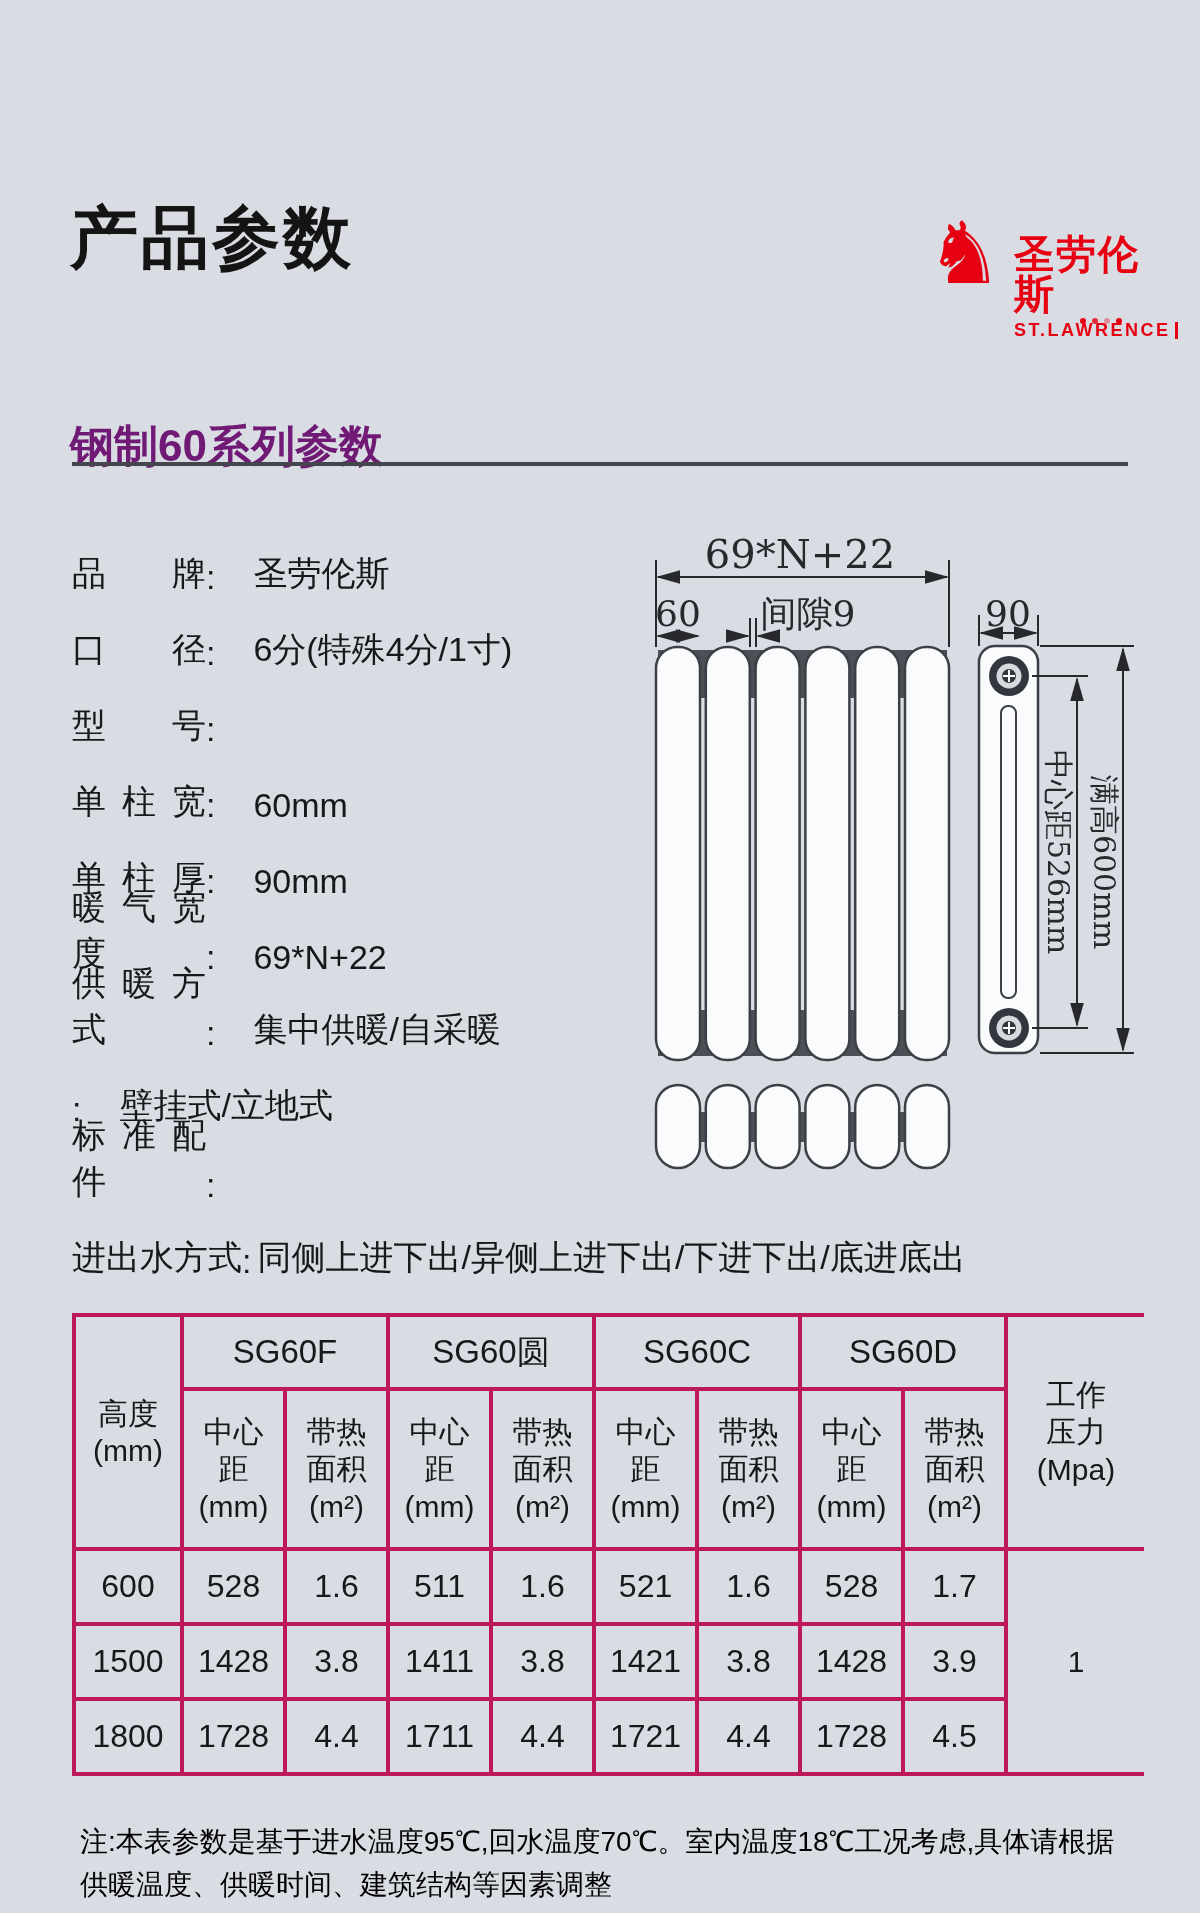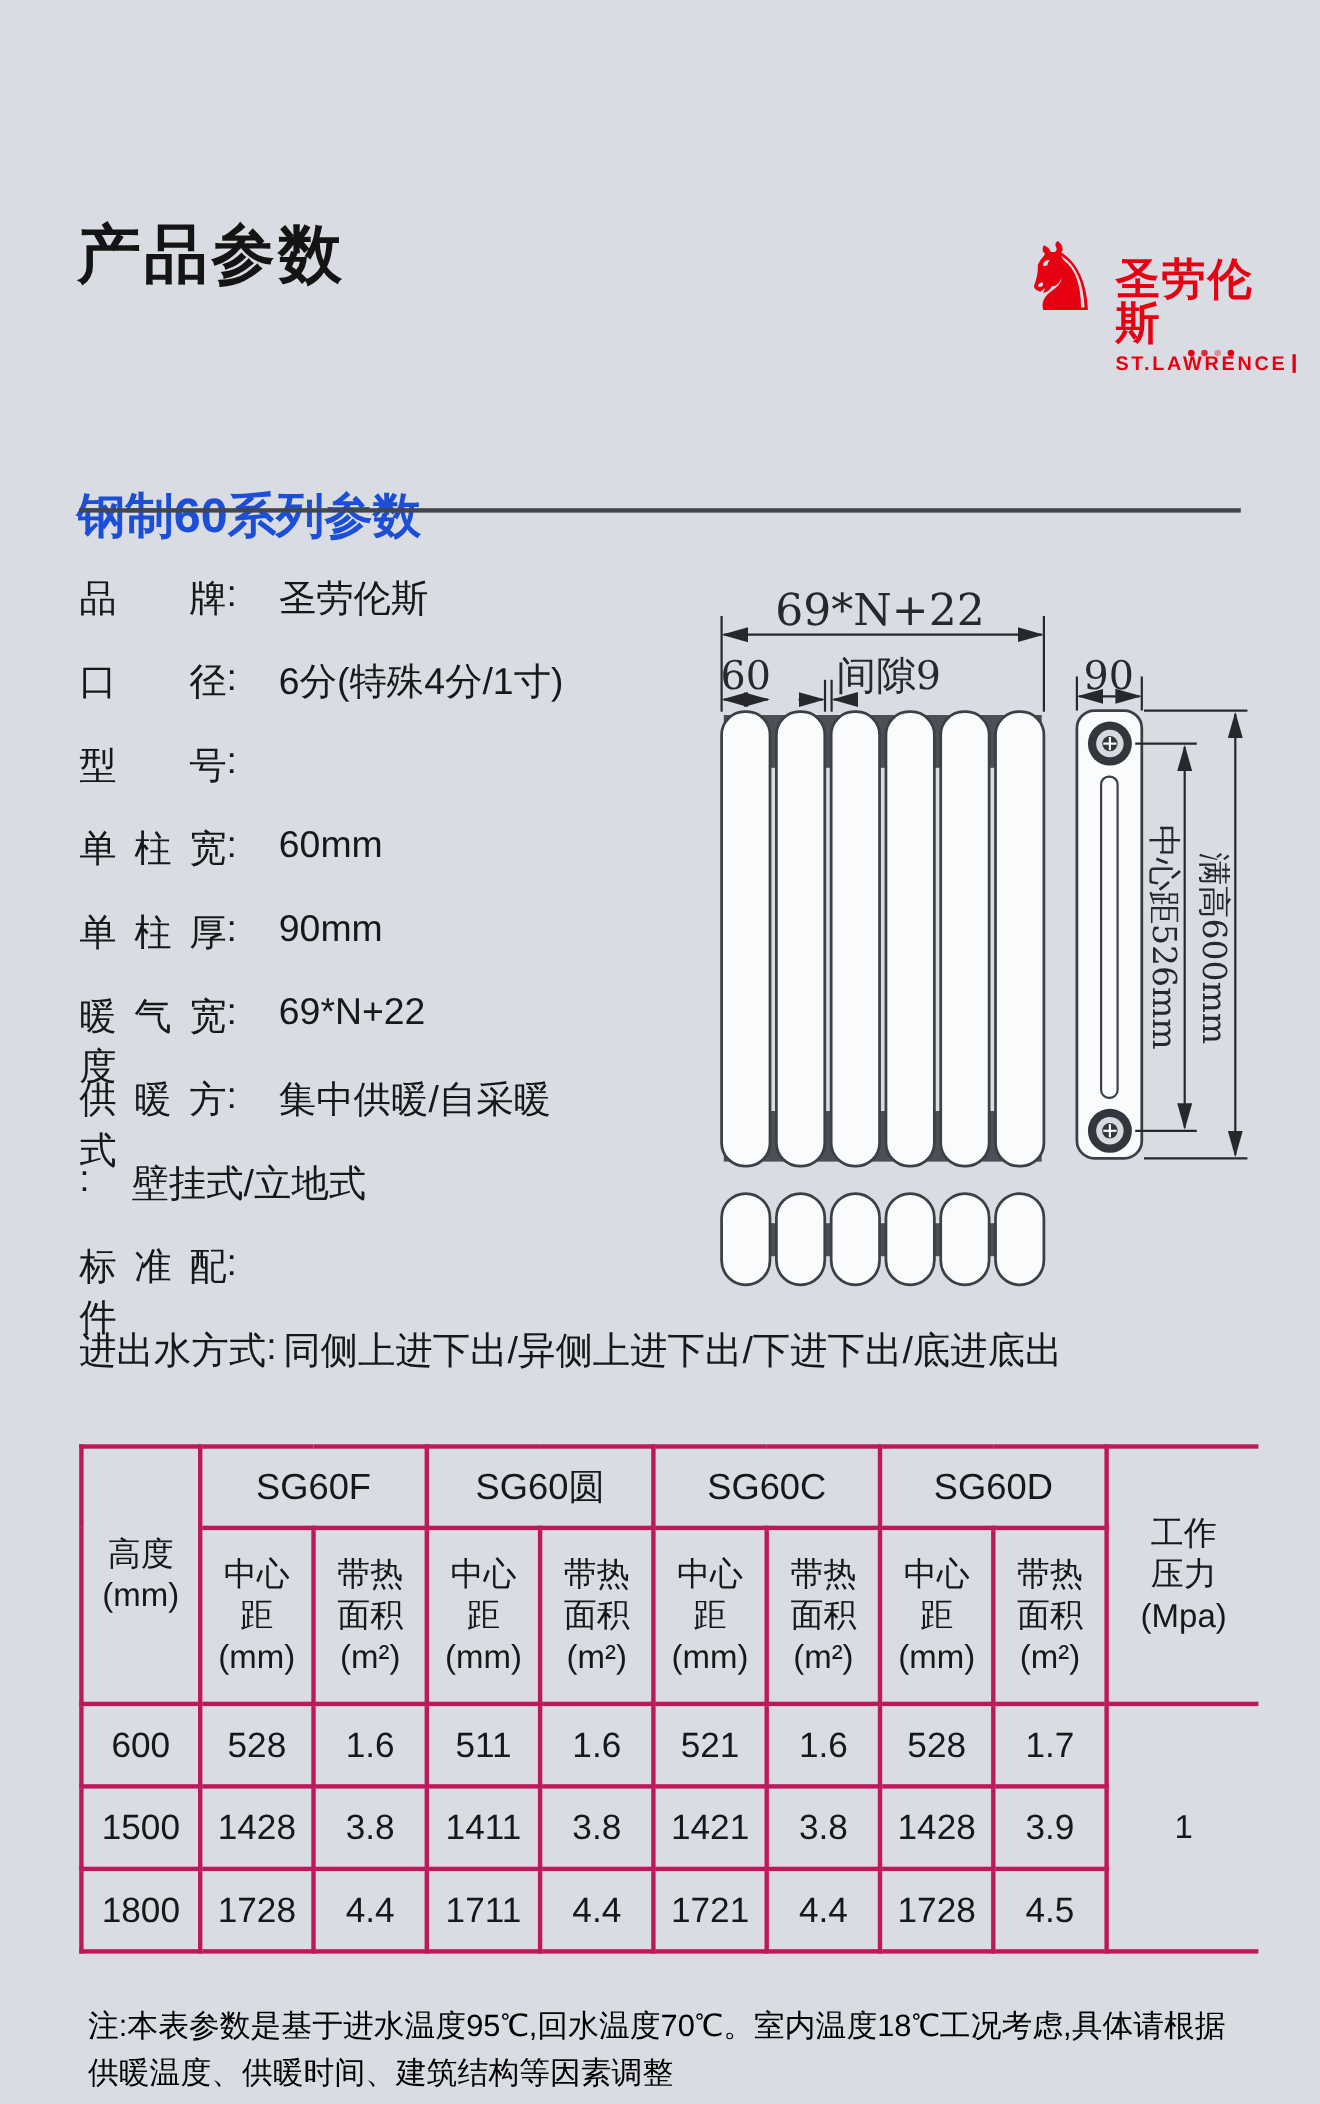--- a/index.html
+++ b/index.html
@@ -1,39 +1,39 @@
 <!DOCTYPE html>
 <html><head>
 <meta charset="utf-8">
 <style>
   html,body{margin:0;padding:0;background:#d9dce3;}
   body{width:1200px;height:1913px;position:relative;overflow:hidden;
        font-family:"Liberation Sans",sans-serif;color:#17181a;}
 
-  .page-title{position:absolute;left:70px;top:172px;font-size:58px;line-height:1.1;
+  .page-title{position:absolute;left:70px;top:172px;font-size:68px;line-height:1.1;
               font-weight:900;letter-spacing:3px;color:#141414;margin-top:28px;}
 
   
   .logo{position:absolute;left:928px;top:226px;width:215px;height:110px;color:#e60012;}
   .logo .knight{position:absolute;left:-2px;top:-16px;font-size:86px;line-height:1;}
   .logo .ltxt{position:absolute;left:86px;top:8px;}
   .logo .brand-cn{font-size:40px;font-weight:700;letter-spacing:2px;line-height:1;}
   .logo .brand-en{font-size:18px;font-weight:700;letter-spacing:2.5px;margin-top:6px;
                   display:flex;align-items:center;}
   .logo .bar{display:inline-block;width:3px;height:17px;background:#e60012;margin-left:4px;}
   .logo .dots{position:absolute;left:152px;top:92px;display:flex;gap:6px;}
   .logo .dot{width:6px;height:6px;border-radius:50%;background:#e60012;}
   .logo .dot.d2{opacity:.8;} .logo .dot.d3{opacity:.35;}
 
-  .subtitle{position:absolute;left:70px;top:403px;font-size:44px;font-weight:700;color:#1d4ed8;}
+  .subtitle{position:absolute;left:70px;top:380px;font-size:44px;font-weight:700;color:#701a75;}
   .divider{position:absolute;left:72px;top:462px;width:1056px;height:4px;background:#43464c;}
 
   
   .specs{position:absolute;left:72px;top:521px;width:1060px;}
-  .spec-row{height:76px;display:flex;align-items:flex-start;font-size:34px;}
+  .spec-row{height:76px;display:flex;align-items:flex-end;font-size:34px;}
   .spec-label{display:inline-block;width:134px;text-align:justify;text-align-last:justify;
               font-weight:500;}
   .spec-colon{font-weight:500;margin-right:38px;}
   .spec-row.wide .spec-label{width:auto;text-align-last:auto;}
   .spec-row.wide .spec-colon{margin-right:6px;}
   .spec-value{font-weight:500;}
 
   
   .diagram{position:absolute;left:540px;top:520px;width:640px;height:680px;}
   .diagram svg{display:block;}

